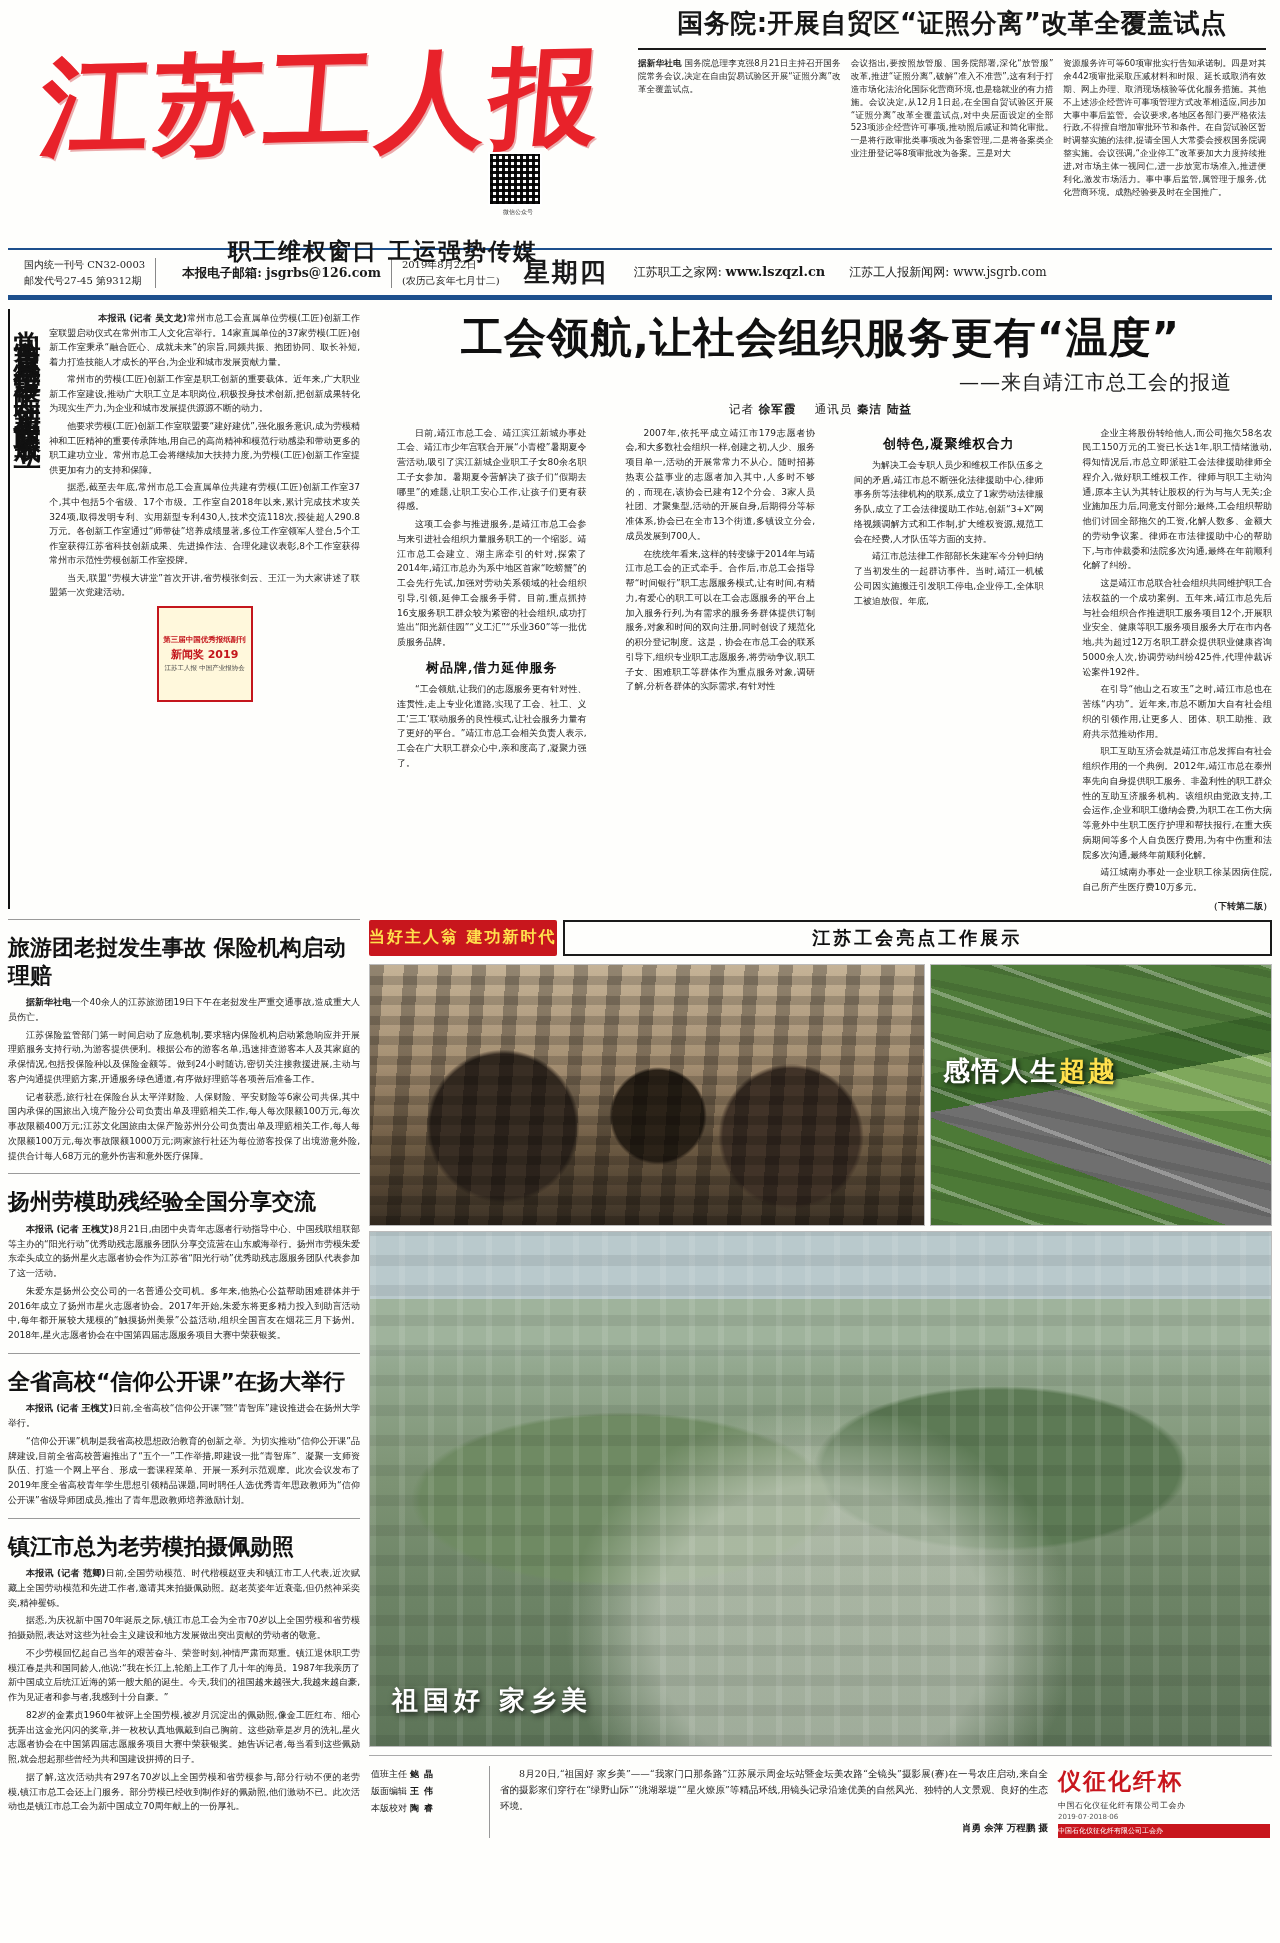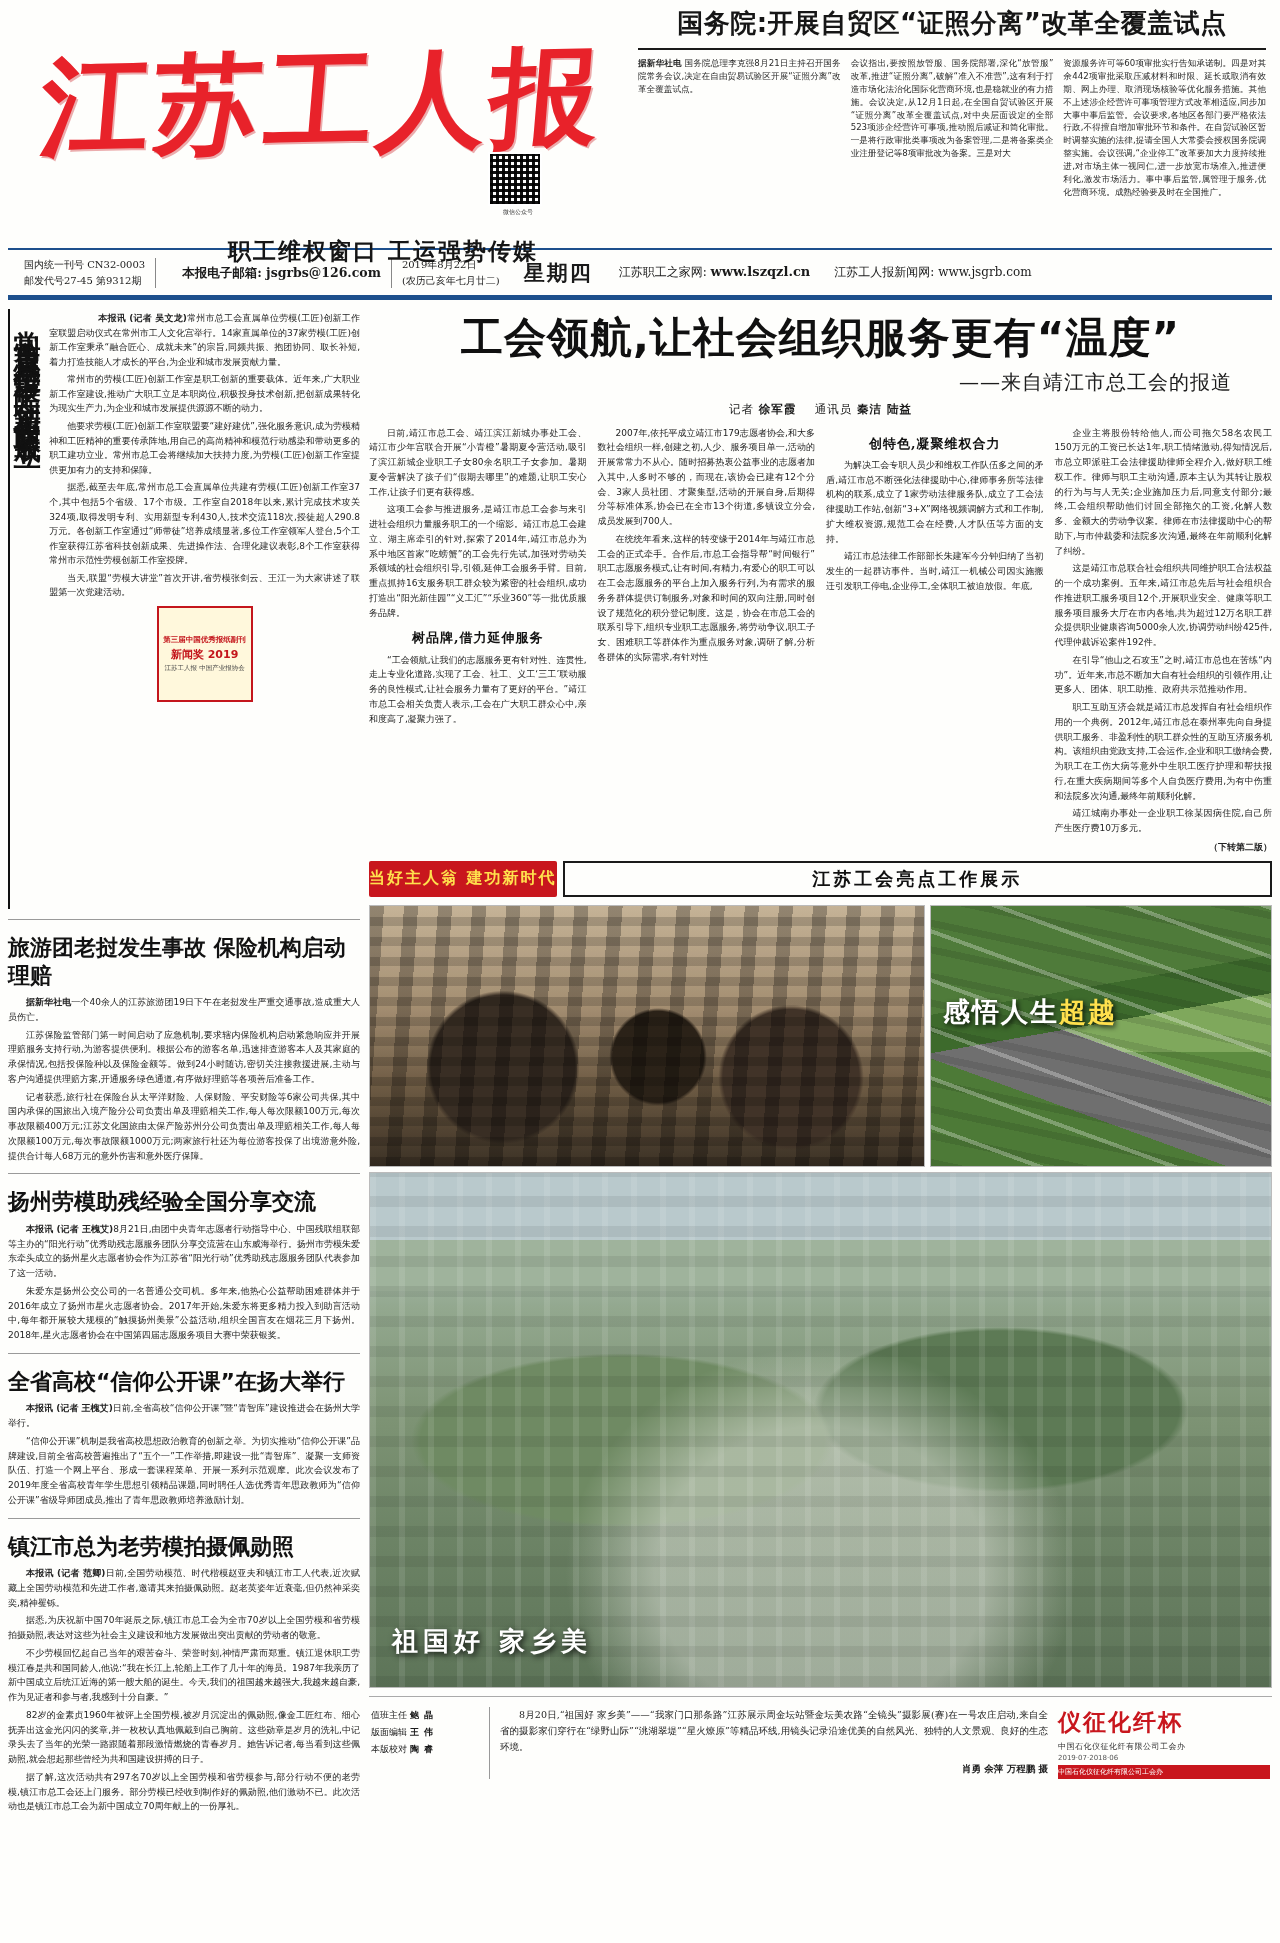--- a/index.html
+++ b/index.html
@@ -51,21 +51,21 @@
 
   
   .infobar {
     border-top:2px solid #1d4f8c; border-bottom:5px solid #1d4f8c;
     display:flex; align-items:center; height:52px; font-size:10px;
     font-family:"DejaVu Serif","Liberation Serif",serif; padding:0 6px;
   }
   .ib-cell { padding:0 10px; line-height:1.55; white-space:nowrap; }
   .ib-sep { border-left:1px solid #888; height:30px; }
   .ib-email { font-size:12.5px; font-weight:bold; padding-left:26px; }
-  .ib-weekday { font-size:21px; font-weight:900; letter-spacing:2px; padding:0 14px;
+  .ib-weekday { font-size:26px; font-weight:900; letter-spacing:2px; padding:0 14px;
     font-family:"DejaVu Serif","Liberation Serif",serif; }
   .ib-site { font-size:12px; padding:0 12px; }
   .ib-site b { font-size:13px; }
   .ib-spacer { flex:1; }
 
   
   .grid { display:flex; gap:9px; padding-top:9px; }
   .col-left { width:352px; }
 
   
@@ -112,21 +112,21 @@
     font-family:"DejaVu Serif","Liberation Serif",serif;
     font-size:20px; text-align:right; color:#1c1c1c; letter-spacing:1px;
     padding-right:40px;
   }
   .main-by {
     font-family:"DejaVu Serif","Liberation Serif",serif;
     font-size:11.5px; text-align:center; margin:6px 0 9px 0; letter-spacing:1px;
   }
   .main-by b { font-weight:bold; }
   .mid-cols { display:flex; gap:11px; }
-  .mid-cols > div { flex:1; font-size:9px; line-height:1.64; text-align:justify; color:#232323; }
+  .mid-cols > div { flex:1; font-size:9px; line-height:1.64; text-align:justify; color:#232323;margin-left:28px; }
   .mid-cols p { margin:0 0 3px 0; text-indent:2em; }
   .subhead {
     font-family:"DejaVu Serif","Liberation Serif",serif;
     font-size:13px; font-weight:900; text-align:center; margin:7px 0 4px 0;
     letter-spacing:1px; color:#111;
   }
   .cont-note { text-align:right; font-size:9px; font-weight:bold; margin-top:4px; }
 
   
   .red-banner { display:flex; align-items:center; gap:6px; margin:6px 0 8px 0; }
@@ -313,21 +313,21 @@
         <p><span class="lead">本报讯 (记者 王槐艾)</span><span>日前,全省高校“信仰公开课”暨“青智库”建设推进会在扬州大学举行。</span></p>
         <p>“信仰公开课”机制是我省高校思想政治教育的创新之举。为切实推动“信仰公开课”品牌建设,目前全省高校普遍推出了“五个一”工作举措,即建设一批“青智库”、凝聚一支师资队伍、打造一个网上平台、形成一套课程菜单、开展一系列示范观摩。此次会议发布了2019年度全省高校青年学生思想引领精品课题,同时聘任人选优秀青年思政教师为“信仰公开课”省级导师团成员,推出了青年思政教师培养激励计划。</p>
       </div>
 
       <div class="rule"></div>
       <div class="sect-head">镇江市总为老劳模拍摄佩勋照</div>
       <div class="body-text">
         <p><span class="lead">本报讯 (记者 范卿)</span><span>日前,全国劳动模范、时代楷模赵亚夫和镇江市工人代表,近次赋藏上全国劳动模范和先进工作者,邀请其来拍摄佩勋照。赵老英姿年近衰毫,但仍然神采奕奕,精神矍铄。</span></p>
         <p>据悉,为庆祝新中国70年诞辰之际,镇江市总工会为全市70岁以上全国劳模和省劳模拍摄勋照,表达对这些为社会主义建设和地方发展做出突出贡献的劳动者的敬意。</p>
         <p>不少劳模回忆起自己当年的艰苦奋斗、荣誉时刻,神情严肃而郑重。镇江退休职工劳模江春是共和国同龄人,他说:“我在长江上,轮船上工作了几十年的海员。1987年我亲历了新中国成立后统江近海的第一艘大船的诞生。今天,我们的祖国越来越强大,我越来越自豪,作为见证者和参与者,我感到十分自豪。”</p>
-        <p>82岁的金素贞1960年被评上全国劳模,被岁月沉淀出的佩勋照,像金工匠红布、细心抚弄出这金光闪闪的奖章,并一枚枚认真地佩戴到自己胸前。这些勋章是岁月的洗礼,中记录头去了当年的光荣一路跟随着那段激情燃烧的青春岁月。她告诉记者,每当看到这些佩勋照,就会想起那些曾经为共和国建设拼搏的日子。</p>
+        <p>82岁的金素贞1960年被评上全国劳模,被岁月沉淀出的佩勋照,像金工匠红布、细心抚弄出这金光闪闪的奖章,并一枚枚认真地佩戴到自己胸前。这些勋章是岁月的洗礼,星火志愿者协会在中国第四届志愿服务项目大赛中荣获银奖。她告诉记者,每当看到这些佩勋照,就会想起那些曾经为共和国建设拼搏的日子。</p>
         <p>据了解,这次活动共有297名70岁以上全国劳模和省劳模参与,部分行动不便的老劳模,镇江市总工会还上门服务。部分劳模已经收到制作好的佩勋照,他们激动不已。此次活动也是镇江市总工会为新中国成立70周年献上的一份厚礼。</p>
       </div>
     </div>
 
     <div style="flex:1;">
 
       <div class="main-head">工会领航,让社会组织服务更有“温度”</div>
       <div class="main-sub">——来自靖江市总工会的报道</div>
       <div class="main-by">
         <span>记者</span>

